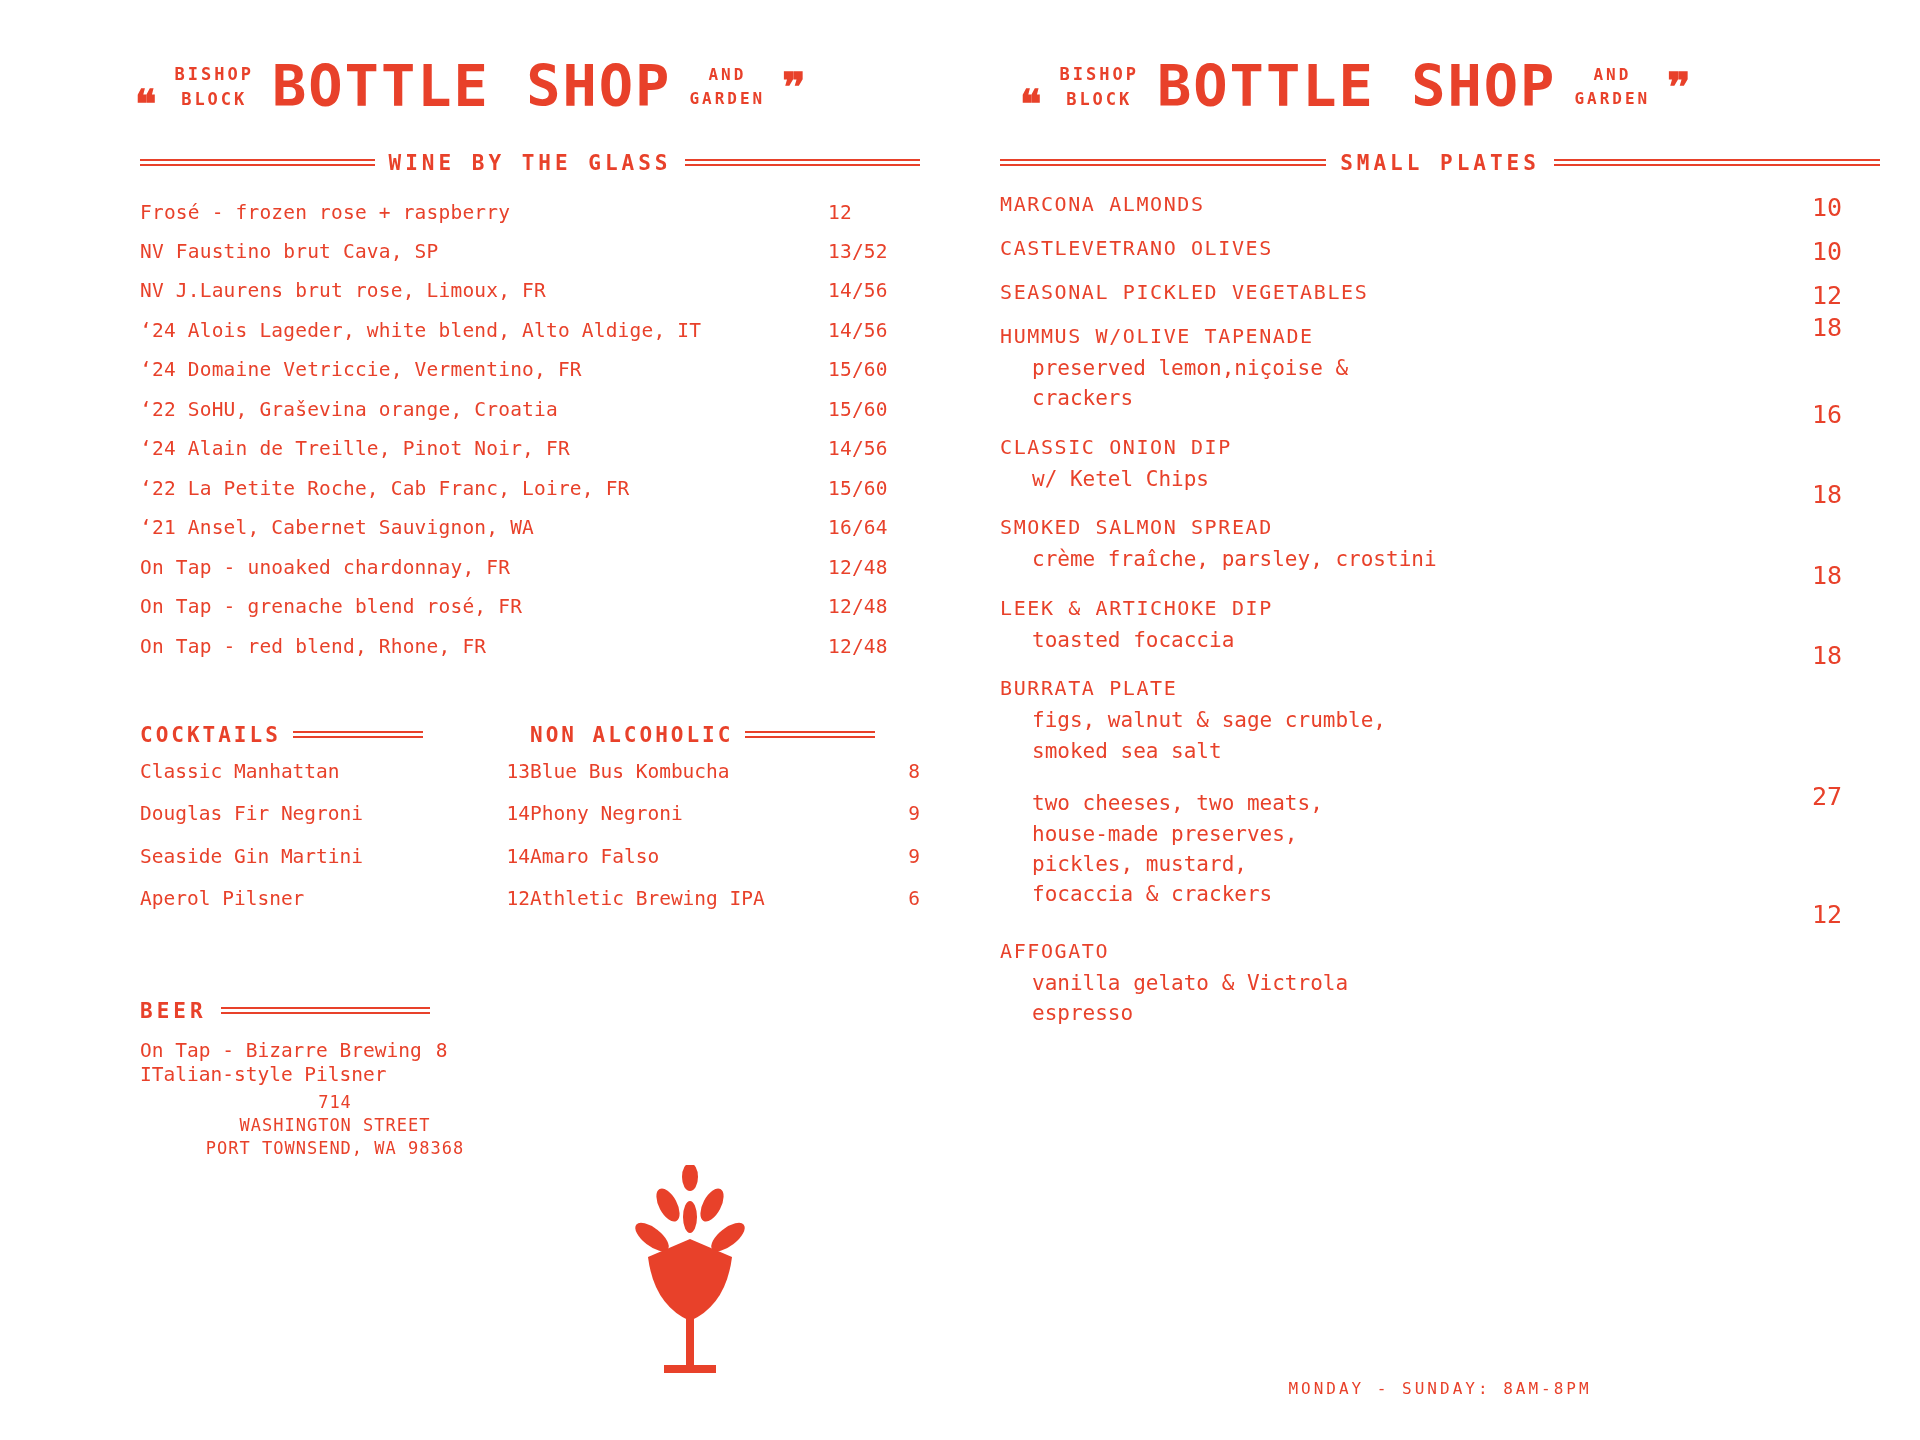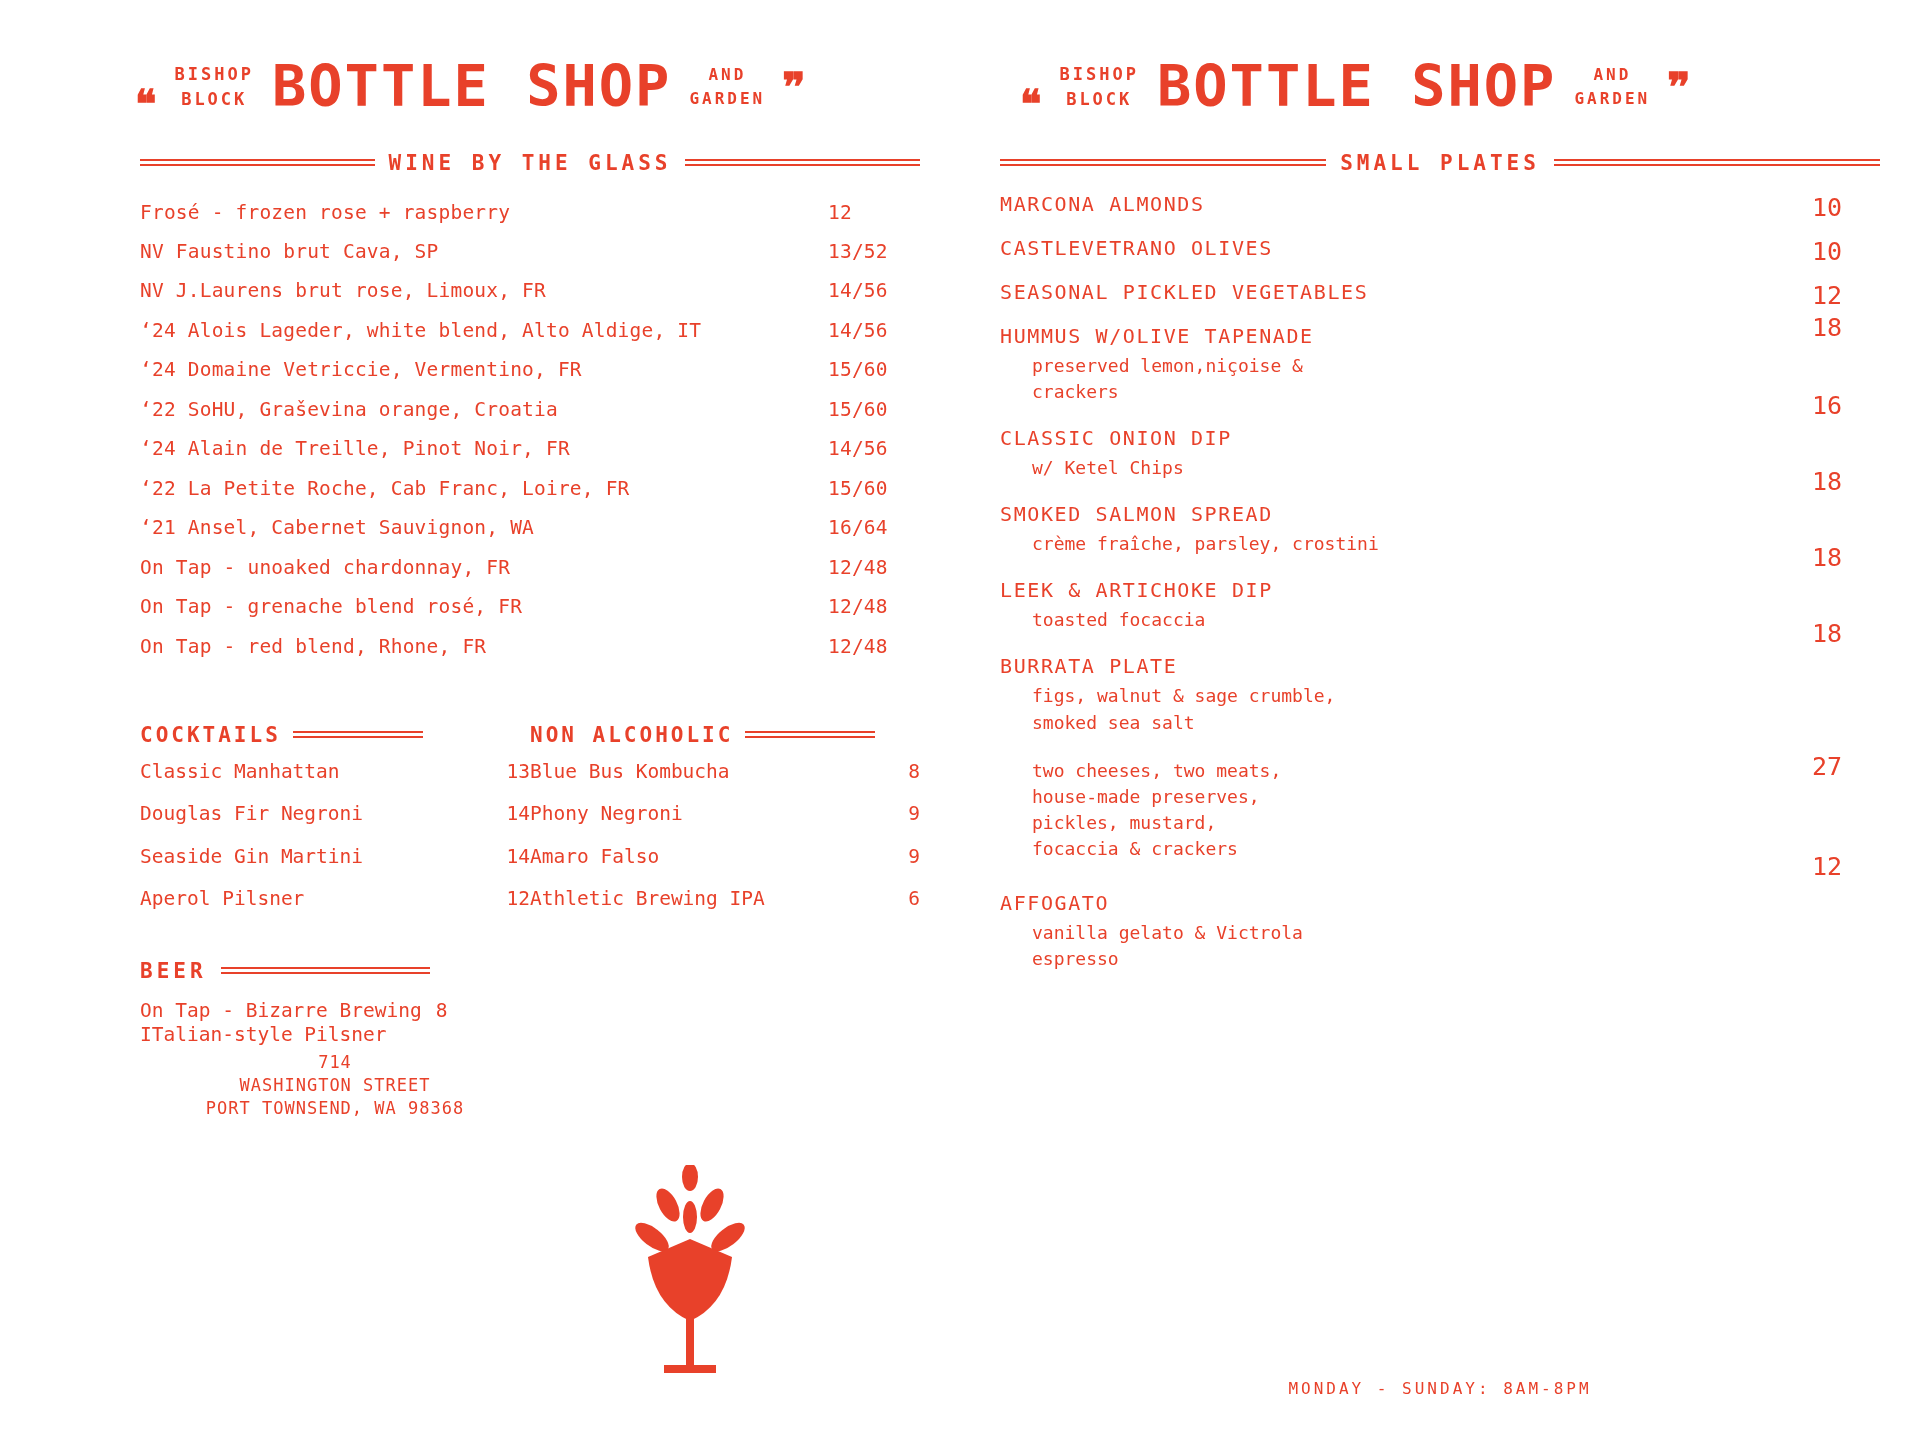--- a/index.html
+++ b/index.html
@@ -129,21 +129,21 @@
   .col-row .name { flex: 1; white-space: nowrap; }
   .col-row .price { width: 46px; text-align: right; }
   .colheads { display: flex; margin-top: 56px; }
   .colhead { width: 50%; display: flex; align-items: center; gap: 12px; }
   .colhead .sec-title { font-size: 21px; letter-spacing: 3px; }
   .colhead .rules { flex: 1; max-width: 130px; height: 8px; position: relative; }
 
   
   .beer-head {
     display: flex; align-items: center; gap: 14px;
-    margin-top: 38px;
+    margin-top: 78px;
     width: 290px;
   }
   .beer-head .rules { flex: 1; height: 8px; position: relative; }
   .beer-lines {
     margin-top: 16px;
     font-size: 19.5px;
     line-height: 1.25;
   }
   .beer-row { display: flex; align-items: baseline; }
   .beer-row .name { white-space: nowrap; }
@@ -167,21 +167,21 @@
     margin-bottom: 22px;
   }
   .food-title {
     font-size: 20px;
     letter-spacing: 1.6px;
     font-weight: 400;
     line-height: 1.1;
     white-space: nowrap;
   }
   .food-desc {
-    font-size: 18px;
+    font-size: 21px;
     line-height: 1.45;
     margin-top: 6px;
     margin-left: 32px;
     white-space: pre-line;
   }
   .food-price {
     position: absolute;
     right: 38px;
     font-size: 25px;
     text-align: right;

